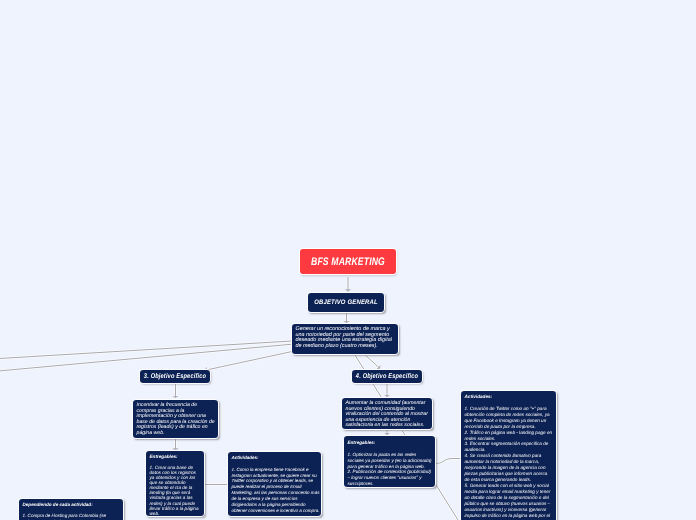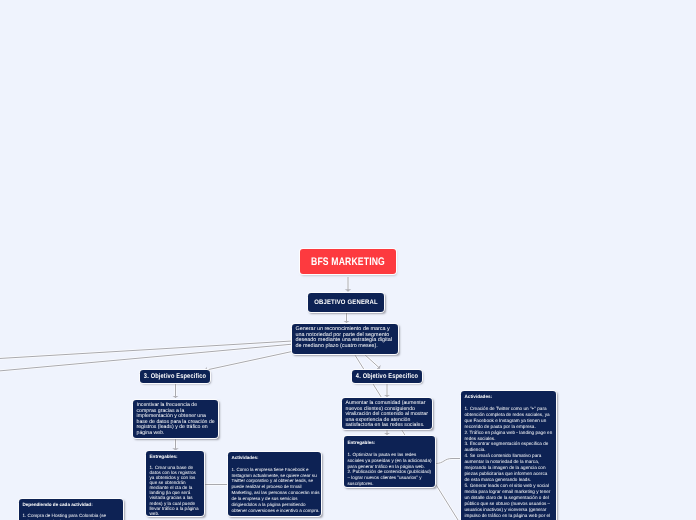--- a/index.html
+++ b/index.html
@@ -1,19 +1,19 @@
 <!DOCTYPE html>
 <html><head>
 <meta charset="utf-8">
 <title>BFS MARKETING</title>
 <style>
   html,body{margin:0;padding:0;}
   body{width:696px;height:520px;overflow:hidden;background:#eff3fd;
        font-family:"Liberation Sans",sans-serif;-webkit-font-smoothing:antialiased;}
-  #canvas{position:relative;width:696px;height:520px;will-change:transform;}
+  #canvas{position:relative;width:696px;height:520px;will-change:transform;font-style:italic;}
   .node{ -webkit-font-smoothing:antialiased; }
   .body,.hdr{ -webkit-font-smoothing:antialiased; text-rendering:geometricPrecision; }
   svg.links{position:absolute;left:0;top:0;width:696px;height:520px;overflow:visible;}
   .node{position:absolute;box-sizing:border-box;background:#0d2254;color:#ffffff;
         border-radius:3.2px;
         box-shadow:0 0 0 1px #fcfcfd, 1.2px 1.3px 1.9px rgba(130,130,140,.70);}
   .node.root{background:#fd3a3f;border-radius:3px;
         box-shadow:0 0 0 1.1px #fdfdfe, 1px 1.2px 2.2px rgba(165,165,175,.55);}
   .hdr{display:flex;align-items:center;justify-content:center;height:100%;
        font-weight:bold;letter-spacing:.2px;}

